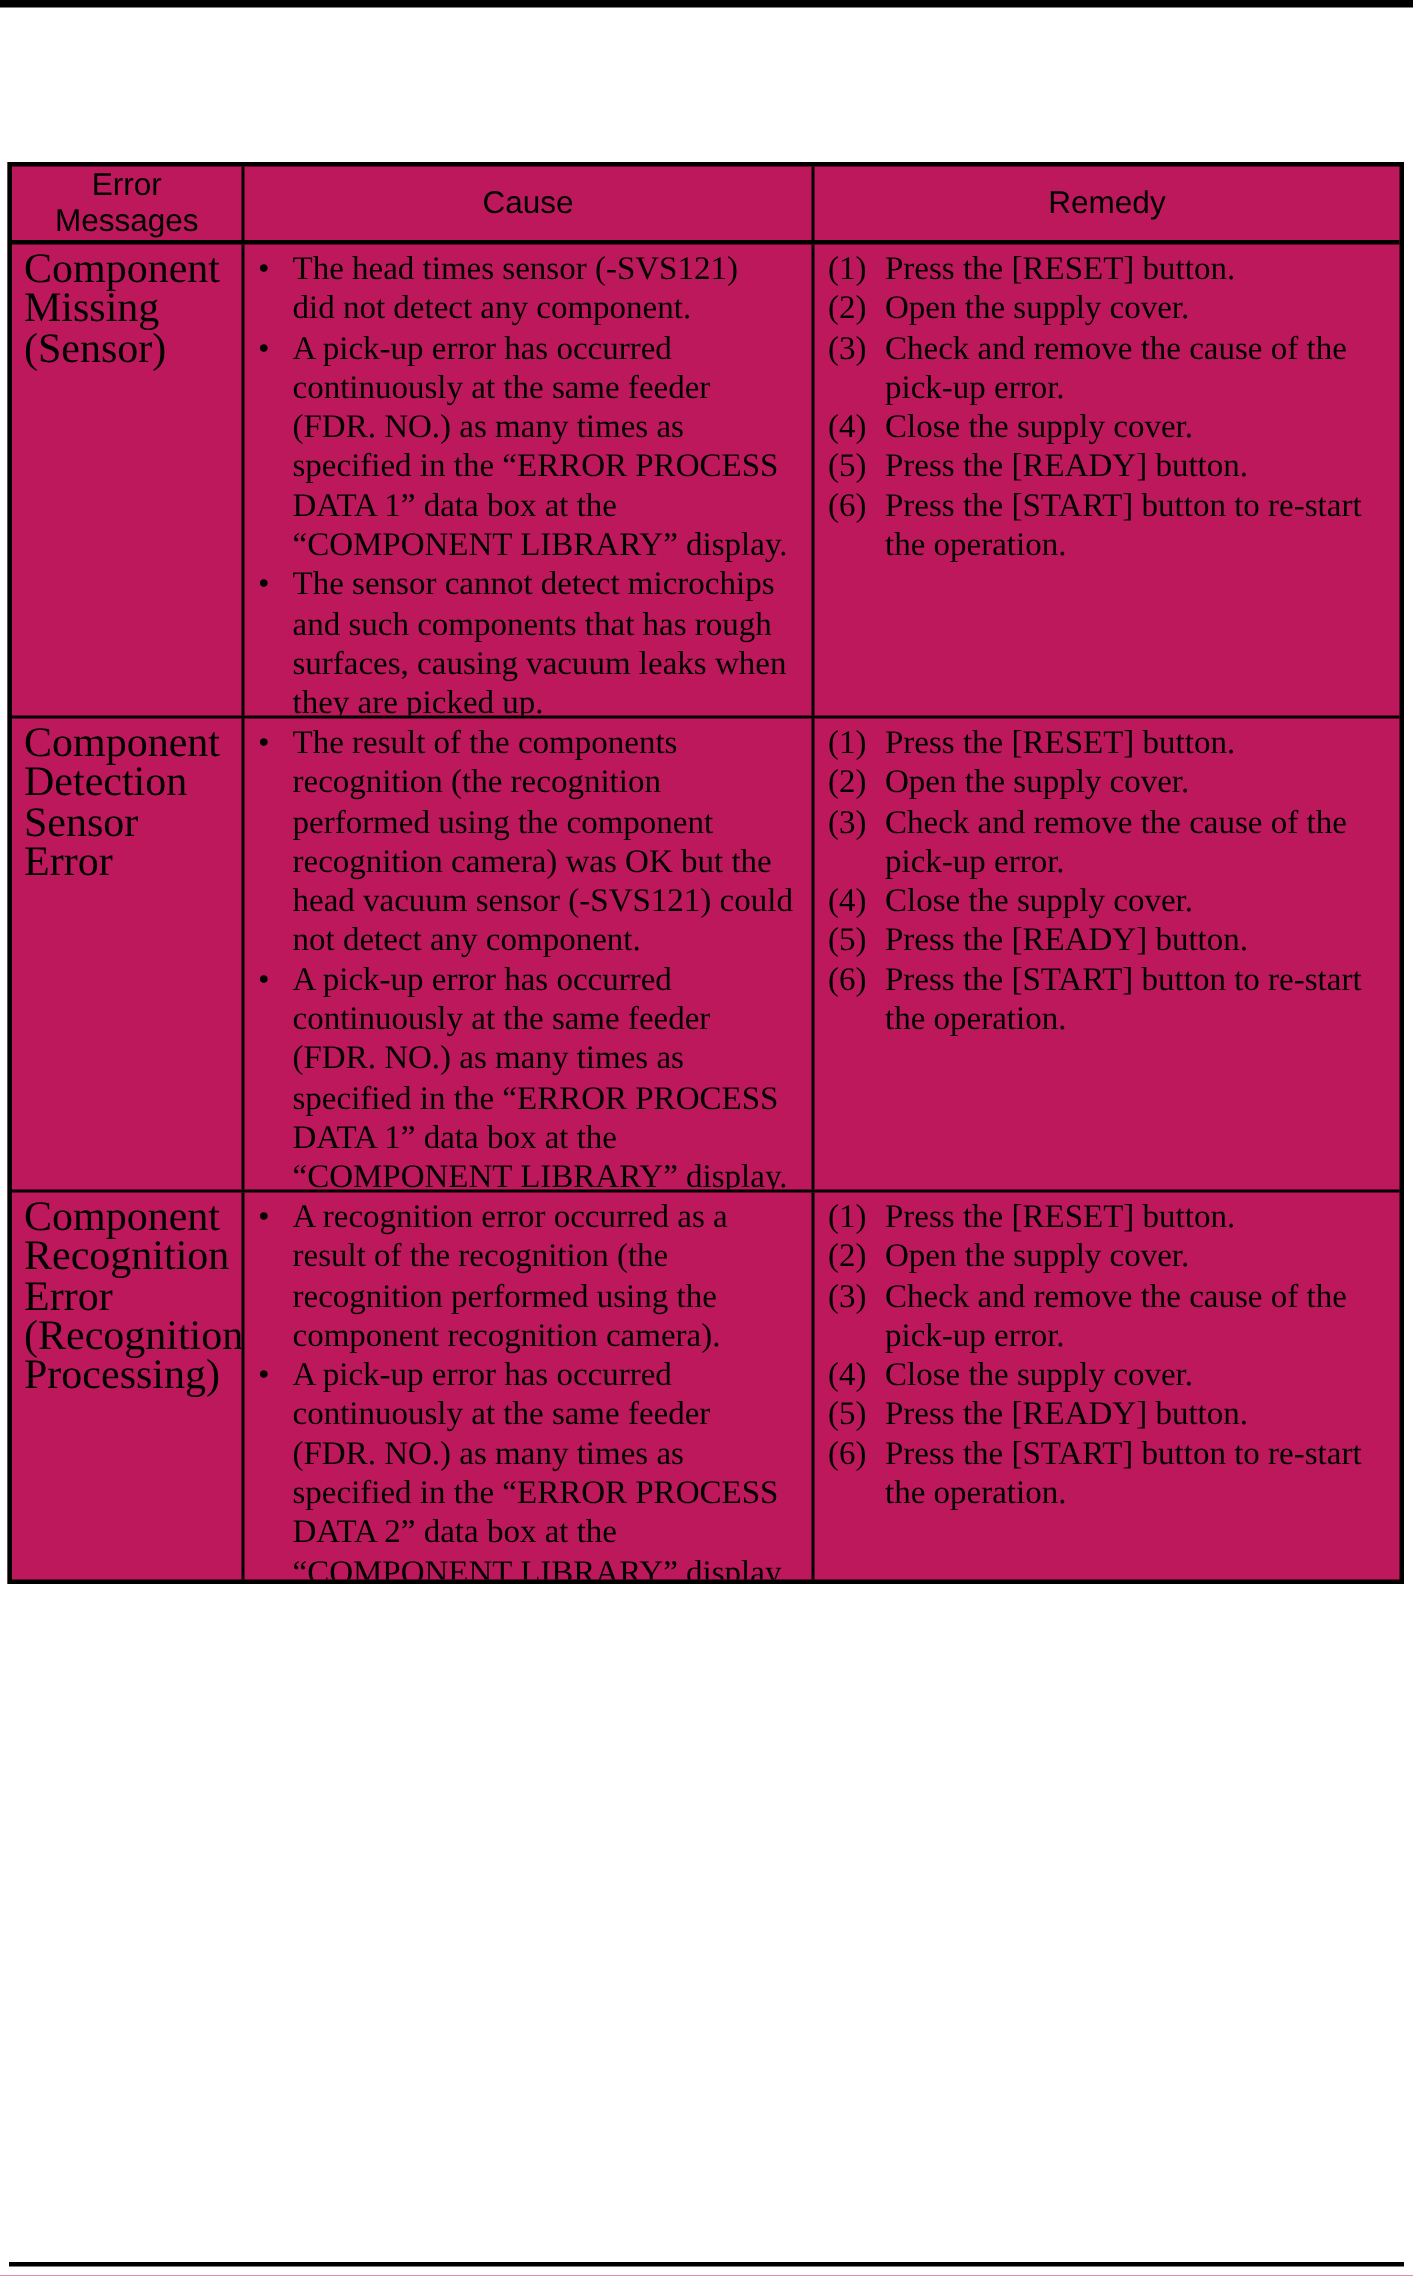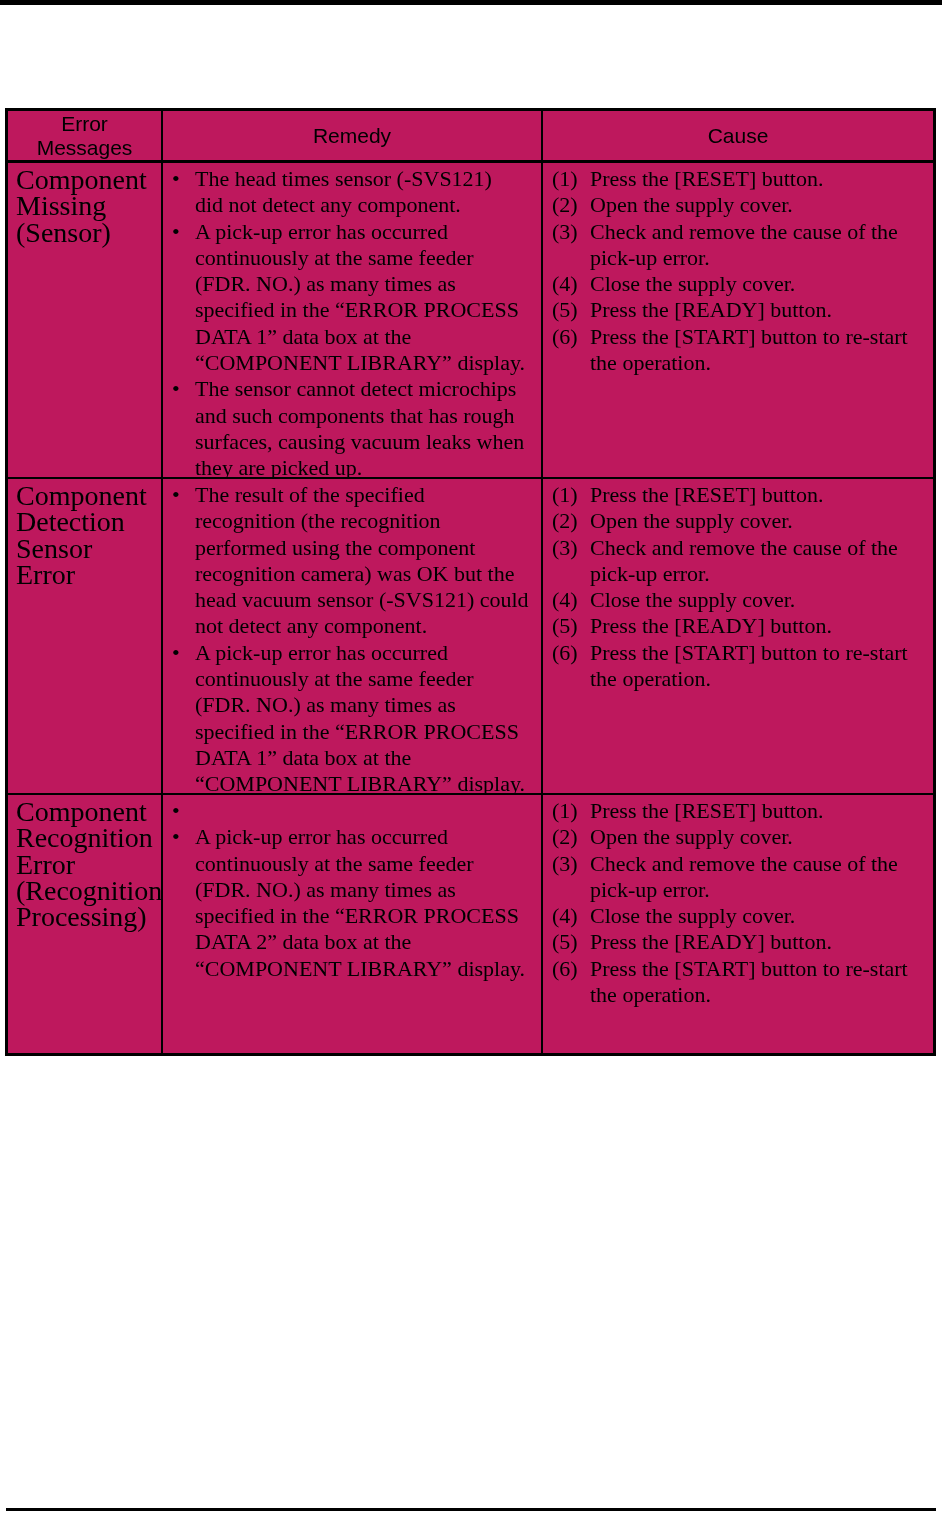--- a/index.html
+++ b/index.html
@@ -74,22 +74,22 @@
 </head>
 <body>
 
 <div class="top-bar"></div>
 
 <div class="tbl">
 
   <div class="row hdr">
     <div class="cell hcell">Error
 Messages</div>
+    <div class="cell hcell">Cause</div>
     <div class="cell hcell">Remedy</div>
-    <div class="cell hcell">Cause</div>
   </div>
 
   <div class="row r0">
     <div class="cell errcell">Component
 Missing
 (Sensor)</div>
     <div class="cell causecell">
       <div class="cause-item">
         <span class="bullet">•</span>
         <span class="ctext">The head times sensor (-SVS121)
@@ -142,21 +142,21 @@
     </div>
   </div>
 
   <div class="row r1">
     <div class="cell errcell">Component
 Detection
 Sensor Error</div>
     <div class="cell causecell">
       <div class="cause-item">
         <span class="bullet">•</span>
-        <span class="ctext">The result of the specified
+        <span class="ctext">The result of the components
 recognition (the recognition
 performed using the component
 recognition camera) was OK but the
 head vacuum sensor (-SVS121) could
 not detect any component.</span>
       </div>
       <div class="cause-item">
         <span class="bullet">•</span>
         <span class="ctext">A pick-up error has occurred
 continuously at the same feeder
@@ -198,20 +198,24 @@
 
   <div class="row r2">
     <div class="cell errcell">Component
 Recognition
 Error
 (Recognition
 Processing)</div>
     <div class="cell causecell">
       <div class="cause-item">
         <span class="bullet">•</span>
+        <span class="ctext">A recognition error occurred as a
+result of the recognition (the
+recognition performed using the
+component recognition camera).</span>
       </div>
       <div class="cause-item">
         <span class="bullet">•</span>
         <span class="ctext">A pick-up error has occurred
 continuously at the same feeder
 (FDR. NO.) as many times as
 specified in the “ERROR PROCESS
 DATA 2” data box at the
 “COMPONENT LIBRARY” display.</span>
       </div>

